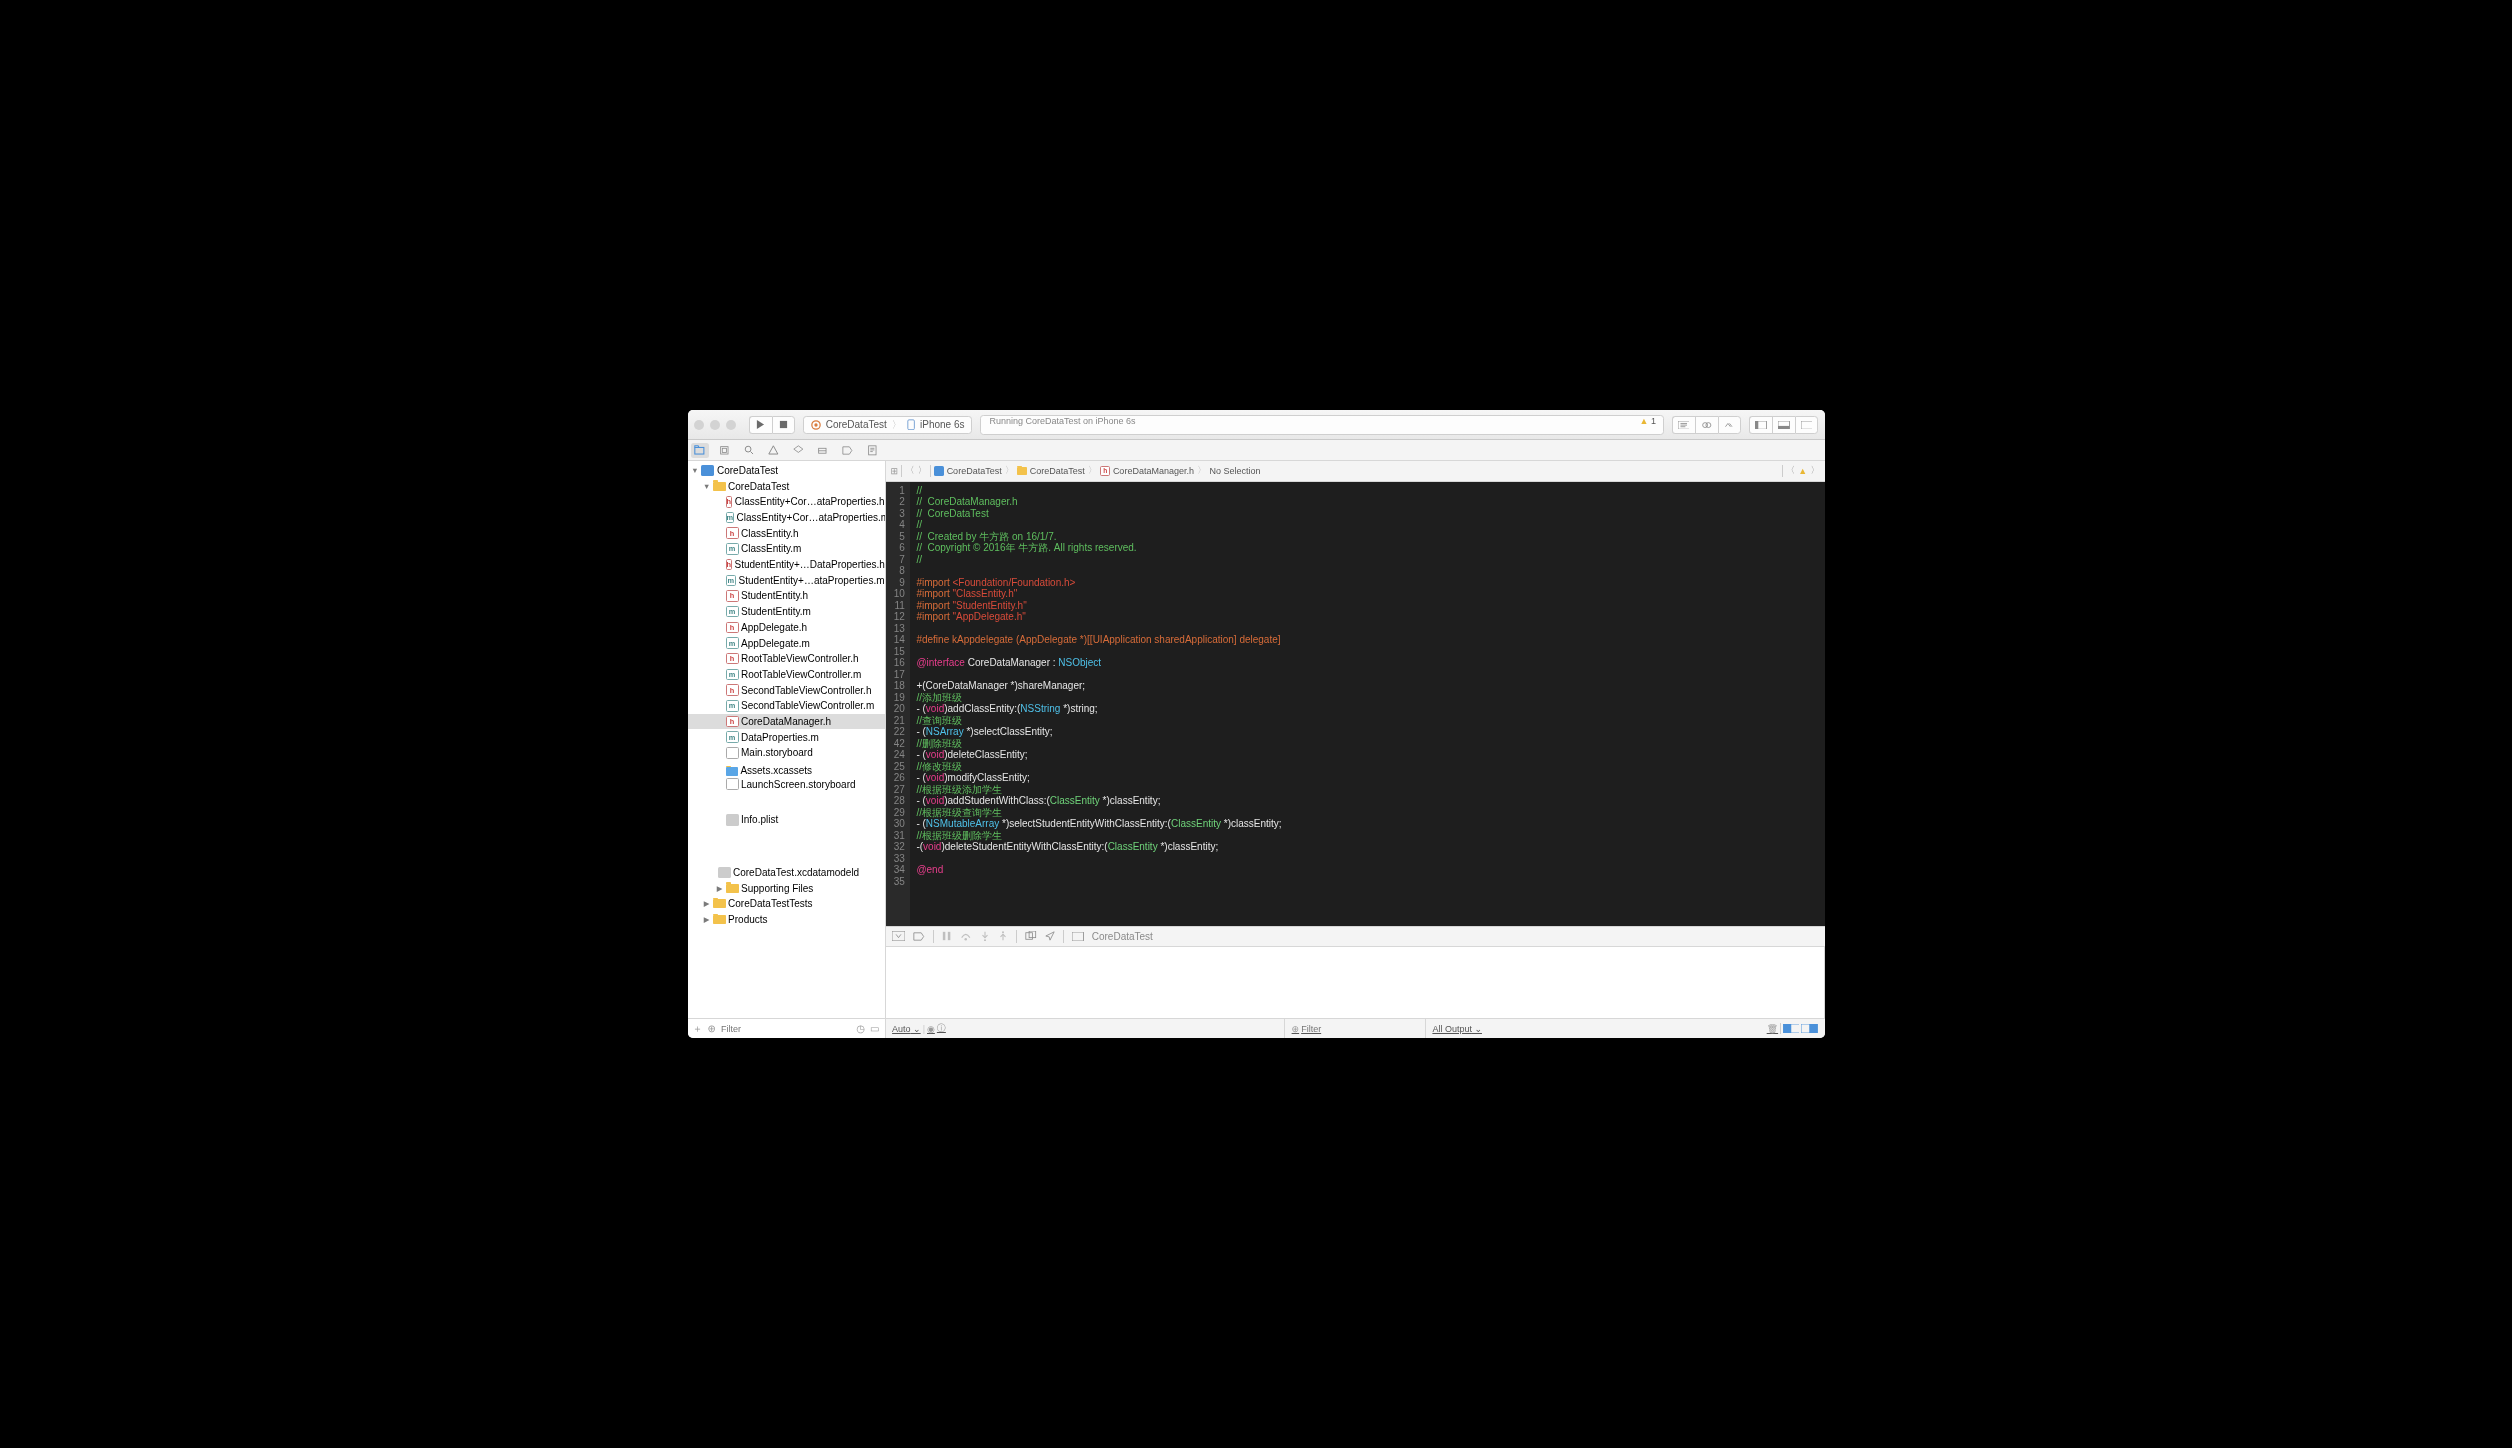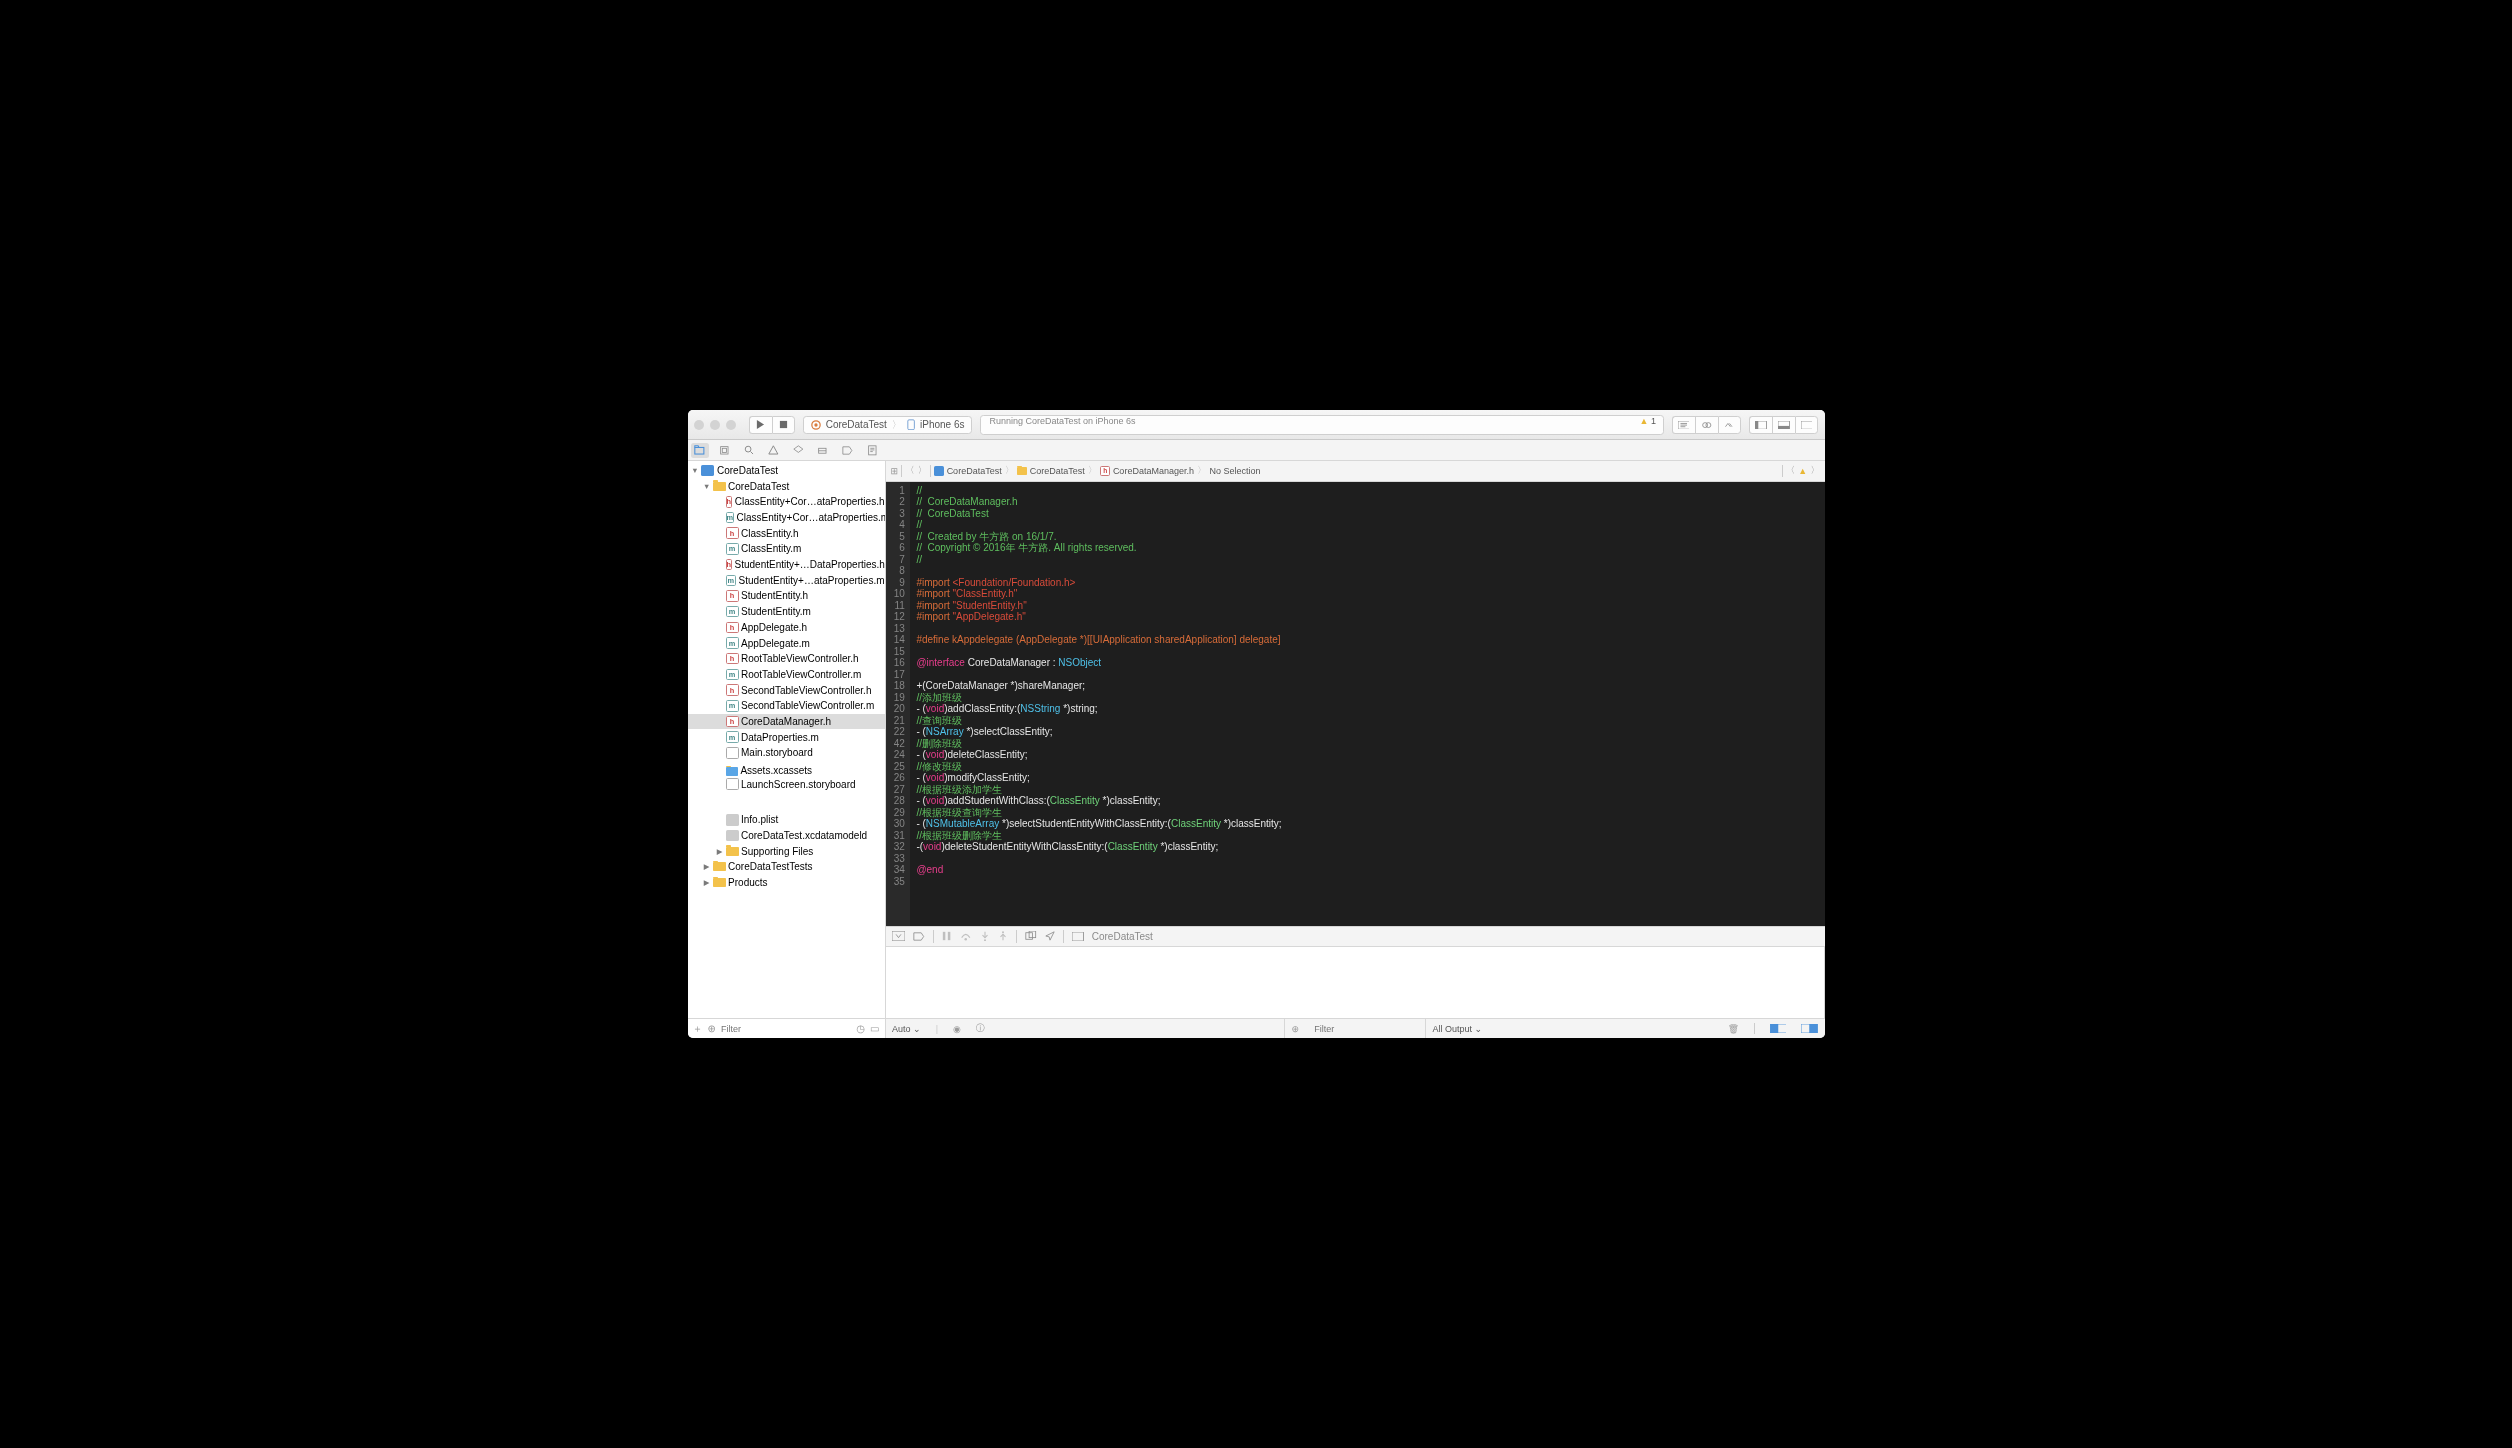--- a/index.html
+++ b/index.html
@@ -64,21 +64,21 @@
 .c-type{color:#4fc1e9;}
 .c-cls{color:#6fd37a;}
 
 
 .debugbar{height:21.4px;background:#f4f4f4;border-top:0.8px solid #d7d7d7;border-bottom:0.8px solid #d7d7d7;display:flex;align-items:center;padding:0 6.6px;gap:8.2px;color:#8a8a8a;font-size:10px;}
 .debugbar .vline{width:0.8px;height:13px;background:#ccc;}
 .console-split{display:flex;height:71px;}
 .vars-pane{flex:1;background:#fff;border-right:0.8px solid #d7d7d7;}
 .console-pane{flex:1;background:#000;color:#ddd;font-family:Menlo,monospace;font-size:8.7px;padding:5px 6.6px;white-space:pre-wrap;}
 .console-foot{height:20px;background:#f4f4f4;border-top:0.8px solid #d7d7d7;display:flex;align-items:center;font-size:9px;color:#555;}
-.console-foot .seg{display:flex;align-items:center;gap:15px;padding:0 6.6px;height:100%;}
+.console-foot .seg{display:flex;align-items:center;gap:2px;padding:0 6.6px;height:100%;text-decoration:underline;}
 .console-foot .divider{width:0.8px;height:100%;background:#d7d7d7;}
 .console-foot input{border:none;outline:none;background:transparent;font-size:9px;flex:1;}
 .mini-ico{color:#9a9a9a;}
 svg{display:block;}
 </style>
 </head>
 <body>
 
 <div class="window">
 
@@ -299,21 +299,21 @@
               <span>Assets.xcassets</span>
             </div>
             <div class="tree-row" style="padding-left: 38px;">
               <span class="ficon sb"></span>
               <span>LaunchScreen.storyboard</span>
             </div>
             <div class="tree-row" style="padding-left: 38px; margin-top: 20px;">
               <span class="ficon gray"></span>
               <span>Info.plist</span>
             </div>
-            <div class="tree-row" style="padding-left: 38px;">
+            <div class="tree-row" style="padding-left: 30px; margin-top: 37px;">
               <span class="ficon gray"></span>
               <span>CoreDataTest.xcdatamodeld</span>
             </div>
           </div>
         <div class="tree-row" style="padding-left:28px">
           <span class="disc">▶</span>
           <span class="ficon folder"></span>
           <span>Supporting Files</span>
         </div>
         <div class="tree-row" style="padding-left:15px">

